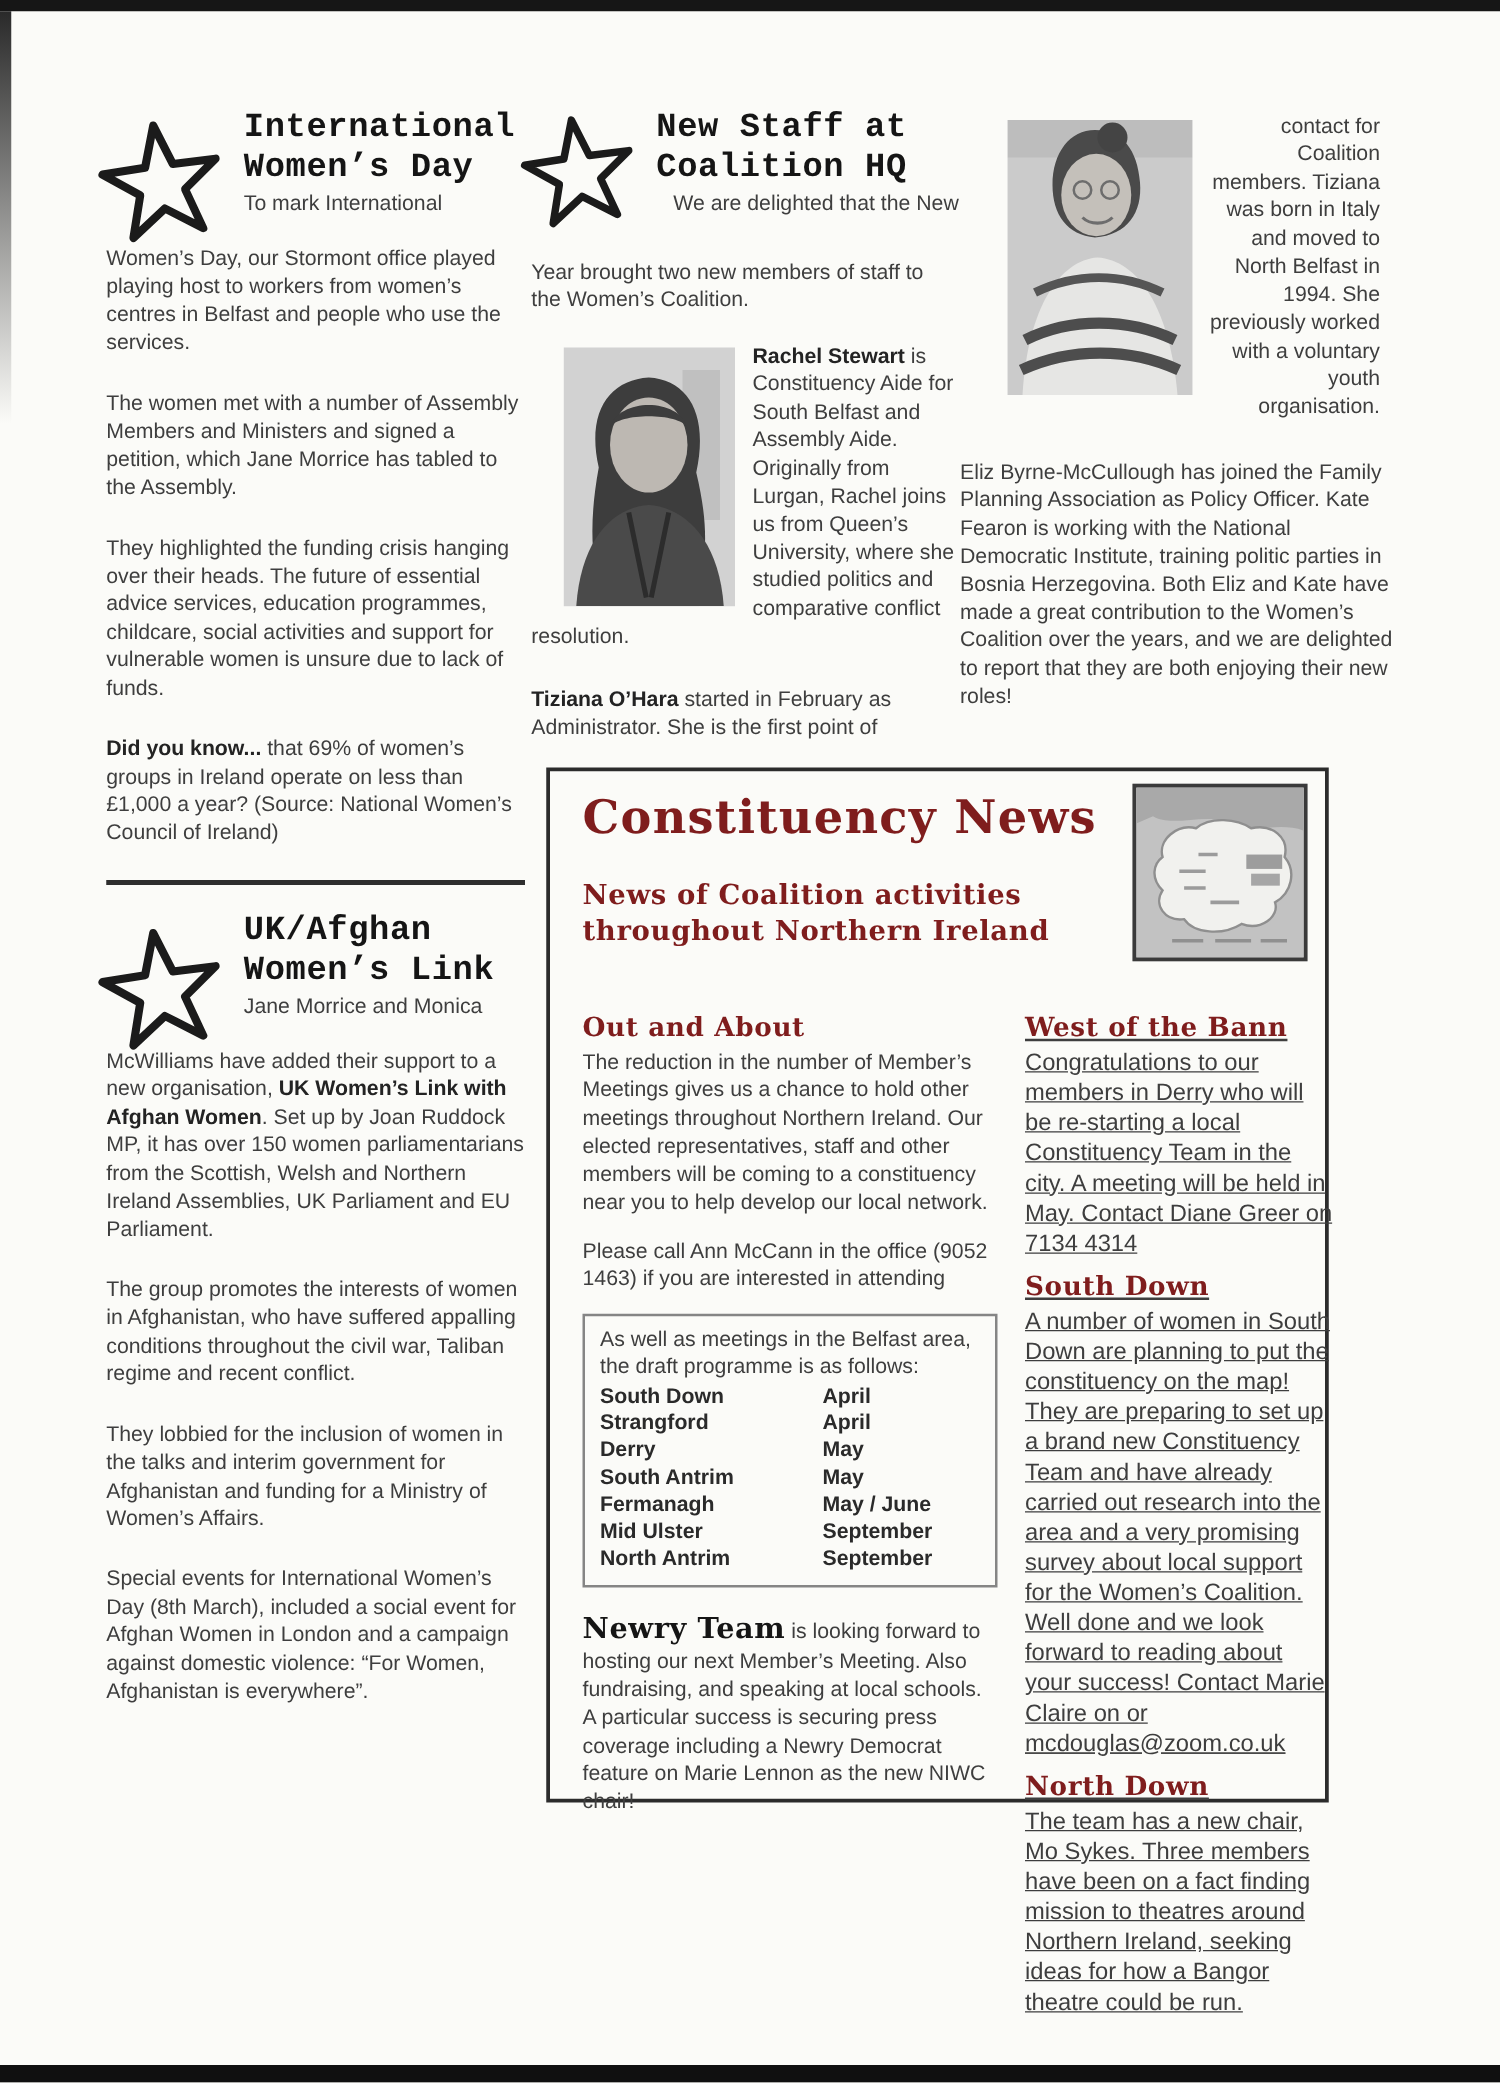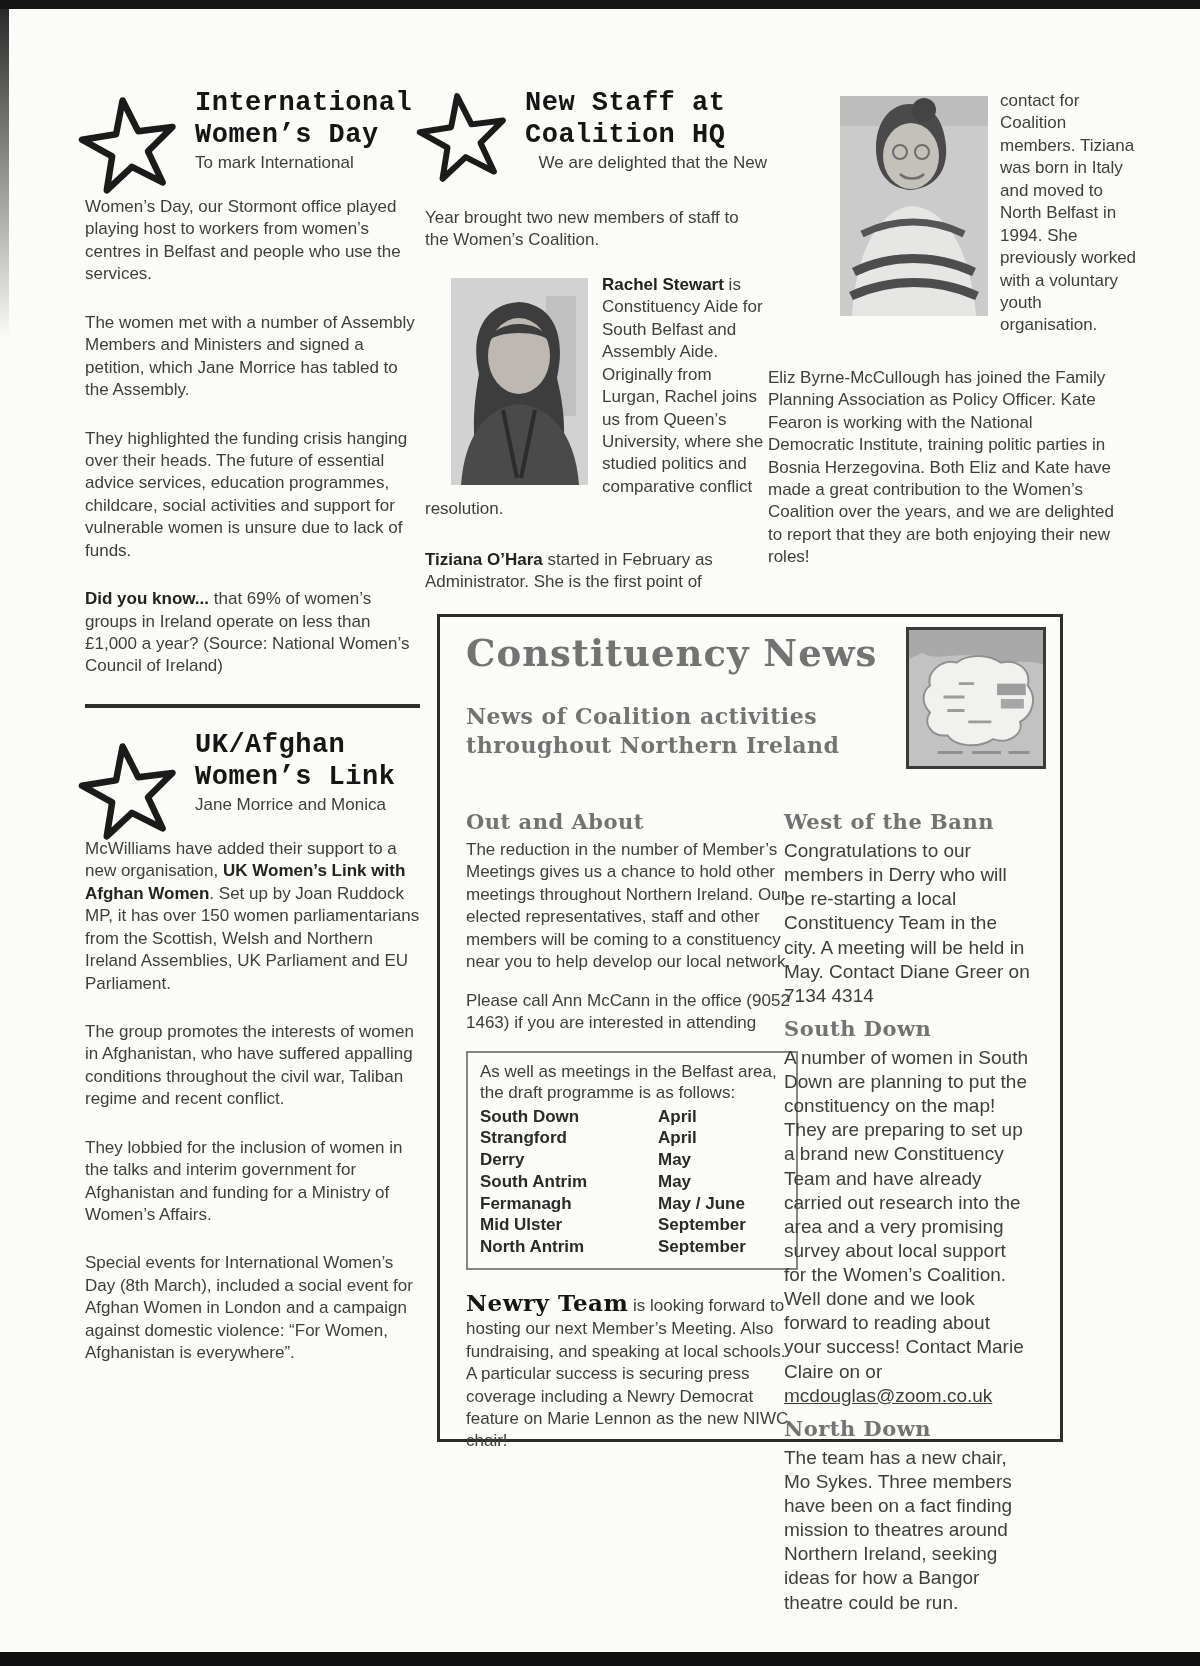--- a/index.html
+++ b/index.html
@@ -12,53 +12,53 @@
   .scan-topbar { position:absolute; left:0; top:0; width:1200px; height:9px; background:#161616; }
   .scan-bottombar { position:absolute; left:0; top:1652px; width:1200px; height:14px; background:#101010; }
   .scan-leftstrip { position:absolute; left:0; top:9px; width:9px; height:330px;
     background:linear-gradient(#2a2a2a, rgba(42,42,42,0)); }
 
   .col { position:absolute; }
   #col-left  { left:85px;  top:88px;  width:335px; }
   #col-mid   { left:425px; top:88px;  width:342px; }
   #col-right { left:768px; top:90px;  width:348px; }
 
-  .slab { font-family:"DejaVu Serif", serif; font-weight:bold; color:#737373; }
+  .slab { font-family:"DejaVu Serif", serif; font-weight:bold; color:#7f1d1d; }
 
   .sec-header { position:relative; margin-bottom:8px; }
   .star { position:absolute; width:100px; height:100px; transform:rotate(-8deg); }
   .star svg { width:100%; height:100%; }
   .sec-title { font-family:Liberation Mono, monospace; font-weight:bold; font-size:27px;
     line-height:1.18; color:#151515; letter-spacing:.5px; }
   .sec-lead { font-size:17px; line-height:1.32; }
 
   p.body { font-size:17px; line-height:1.32; margin:0 0 26px 0; }
   p.body b { color:#232323; }
 
   hr.divider { border:none; border-top:4px solid #2e2e2e; margin:4px 0 22px 0; }
 
   .photo { float:left; position:relative; overflow:hidden; background:#d6d6d6; }
   .photo svg { display:block; width:100%; height:100%; }
 
   .rachel-block { margin-top:22px; }
   .rachel-photo { width:137px; height:207px; margin:4px 14px 8px 26px; }
-  .tiz-block { margin-left:72px; width:298px; }
+  .tiz-block { margin-left:38px; width:298px;text-align:right; }
   .tiz-photo { width:148px; height:220px; margin:6px 12px 6px 0; }
   .clear { clear:both; }
 
   
   #cn-box { position:absolute; left:437px; top:614px; width:626px; height:828px;
     border:3px solid #2c2c2c; background:#fbfbf8; }
   .cn-title { position:absolute; left:26px; top:14px; font-size:37px; letter-spacing:1px; }
   .cn-sub { position:absolute; left:26px; top:85px; font-size:22px; line-height:1.3; letter-spacing:.5px; }
   .cn-map { position:absolute; right:14px; top:10px; width:140px; height:142px;
     border:3px solid #3a3a3a; background:#c2c2c2; overflow:hidden; }
   .cn-map svg { display:block; width:100%; height:100%; }
   .cn-left  { position:absolute; left:26px;  top:192px; width:332px; }
-  .cn-right { position:absolute; left:344px; top:192px; width:246px; font-size:16.5px; }
+  .cn-right { position:absolute; left:380px; top:192px; width:246px; font-size:16.5px;text-decoration:underline; }
   .inner-head { font-size:21px; letter-spacing:.5px; margin:0 0 5px 0; }
   .cn-left p.body { margin-bottom:16px; }
   .cn-right p.body { font-size:19px; line-height:1.27; margin-bottom:8px; }
 
   .prog-box { border:2px solid #858585; padding:8px 12px 10px 12px; margin:4px 0 18px 0; }
   .prog-intro { font-size:17px; line-height:1.27; margin-bottom:2px; }
   .prog-row { display:flex; font-weight:bold; font-size:17px; line-height:1.28; color:#2a2a2a; }
   .prog-area { width:178px; }
 
   .newry-title { font-family:"DejaVu Serif", serif; font-weight:bold; font-size:23px;

